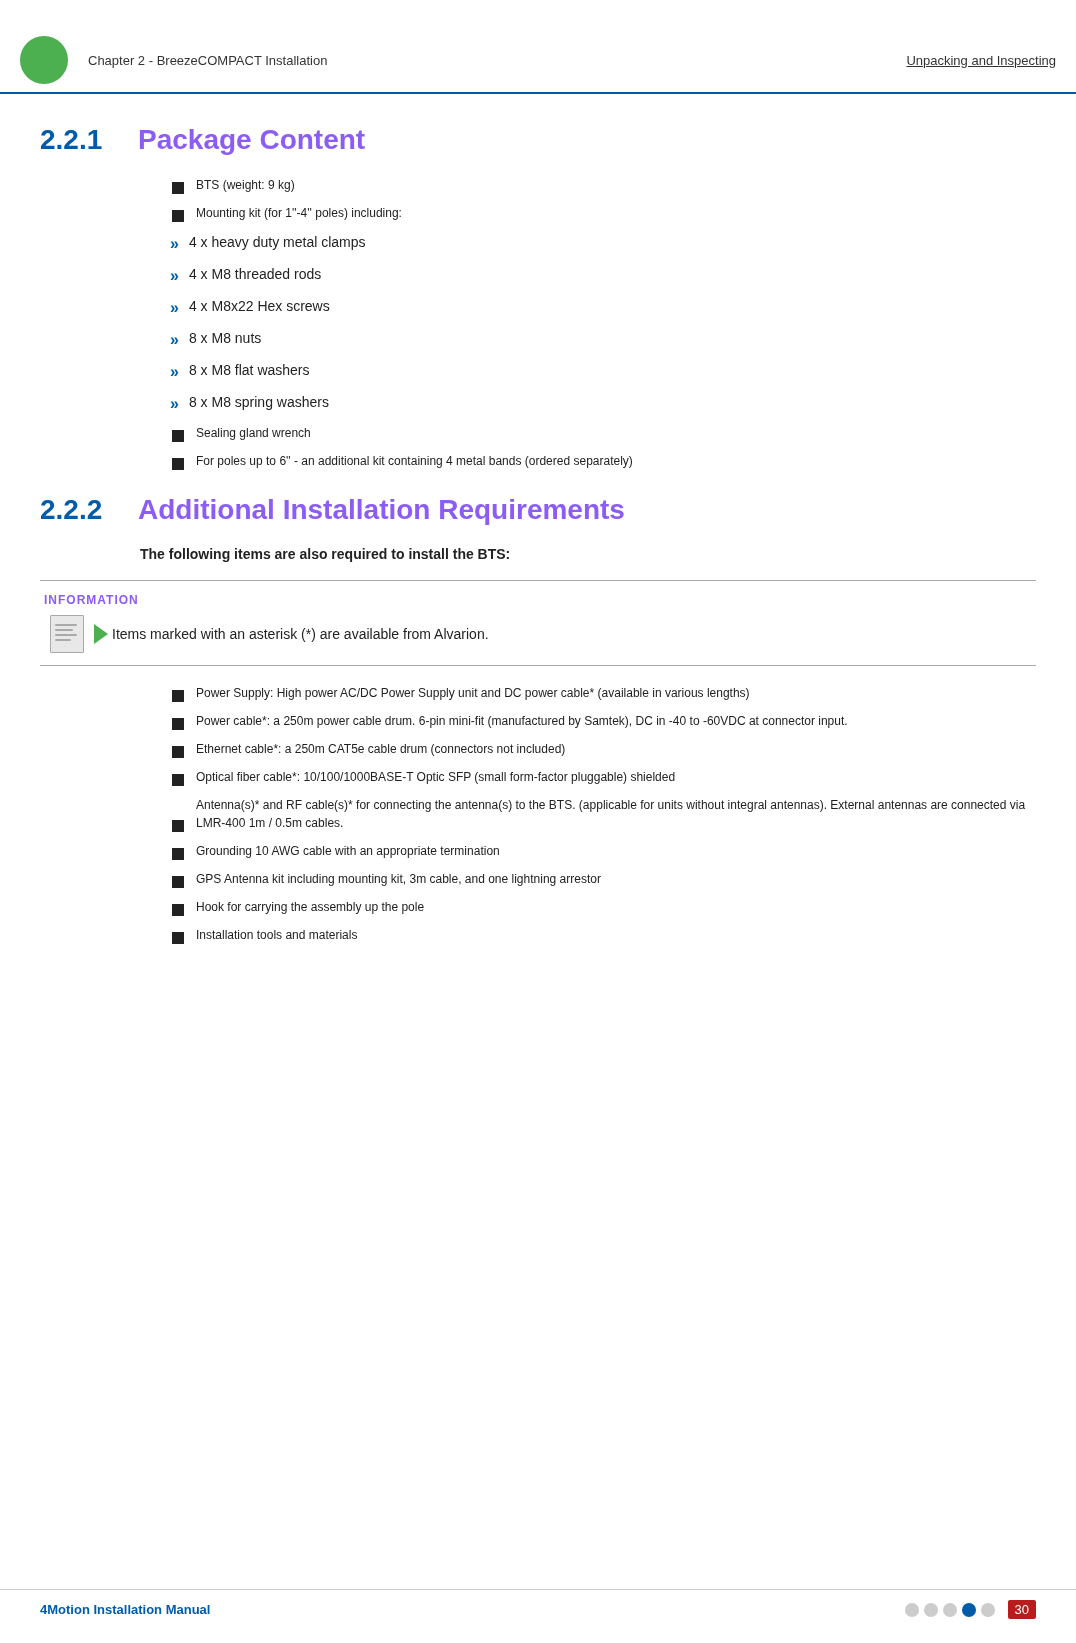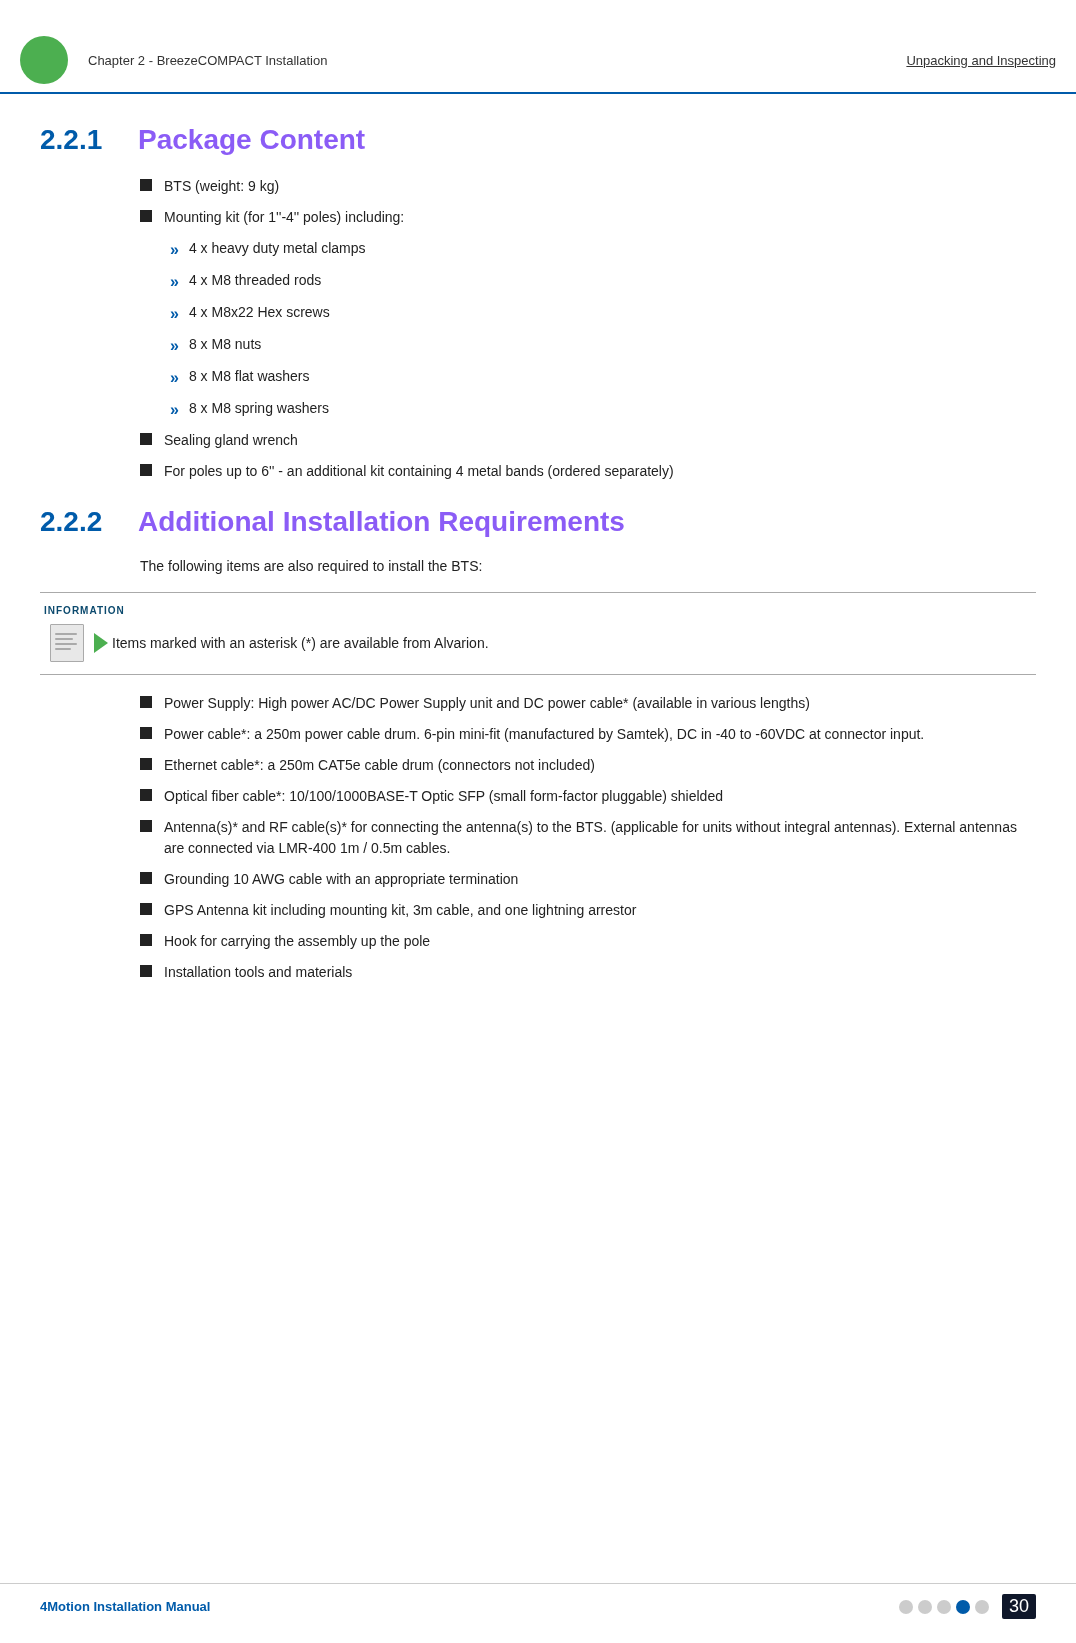--- a/index.html
+++ b/index.html
@@ -66,24 +66,25 @@
     }
 
     
     .bullet-list {
       list-style: none;
       padding: 0;
       margin: 0 0 10px 100px;
     }
     .bullet-list li {
       display: flex;
-      align-items: flex-start;
+      align-items: flex-end;
       margin-bottom: 10px;
-      font-size: 14px;
+      font-size: 12px;
       line-height: 1.5;
+      margin-left: 32px;
     }
     .bullet-square {
       display: inline-block;
       width: 12px;
       height: 12px;
       background: #222;
       margin-right: 12px;
       margin-top: 3px;
       flex-shrink: 0;
     }
@@ -110,23 +111,23 @@
     }
 
     
     .info-box {
       border-top: 1.5px solid #aaa;
       border-bottom: 1.5px solid #aaa;
       margin: 18px 0 18px 0;
       padding: 12px 0 12px 0;
     }
     .info-label {
-      font-size: 10px;
-      font-weight: bold;
-      color: #0c4a6e;
+      font-size: 12px;
+      font-weight: bold;
+      color: #8b5cf6;
       letter-spacing: 1px;
       margin-bottom: 8px;
       padding-left: 4px;
     }
     .info-content {
       display: flex;
       align-items: center;
       padding-left: 10px;
     }
     .info-icon {
@@ -201,24 +202,24 @@
     .footer-dot {
       width: 14px;
       height: 14px;
       border-radius: 50%;
       background: #ccc;
     }
     .footer-dot.active {
       background: #005baa;
     }
     .footer-page {
-      font-size: 18px;
+      font-size: 13px;
       color: #333;
       margin-left: 8px;
-      background: #0f172a;
+      background: #b91c1c;
       color: #fff;
       padding: 2px 7px;
       border-radius: 2px;
     }
 
     .section-gap {
       margin-bottom: 20px;
     }
 
     .li-text {
@@ -288,21 +289,21 @@
       <span class="bullet-square"></span>
       <span class="li-text">For poles up to 6'' - an additional kit containing 4 metal bands (ordered separately)</span>
     </li>
   </ul>
 
   <div class="section-heading section-gap" style="margin-top:24px;">
     <span class="section-number">2.2.2</span>
     <span class="section-title">Additional Installation Requirements</span>
   </div>
 
-  <p style="margin-left:100px; margin-bottom:14px; font-size:14px;">The following items are also required to install the BTS:</p>
+  <p style="margin-left:100px; margin-bottom:14px; font-size:14px;font-weight:bold;">The following items are also required to install the BTS:</p>
 
   <div class="info-box">
     <div class="info-label">INFORMATION</div>
     <div class="info-content">
 
       <div class="info-icon">
         <div class="doc-body">
           <div class="doc-lines">
             <div class="doc-line" style="width:22px;"></div>
             <div class="doc-line" style="width:18px;"></div>

